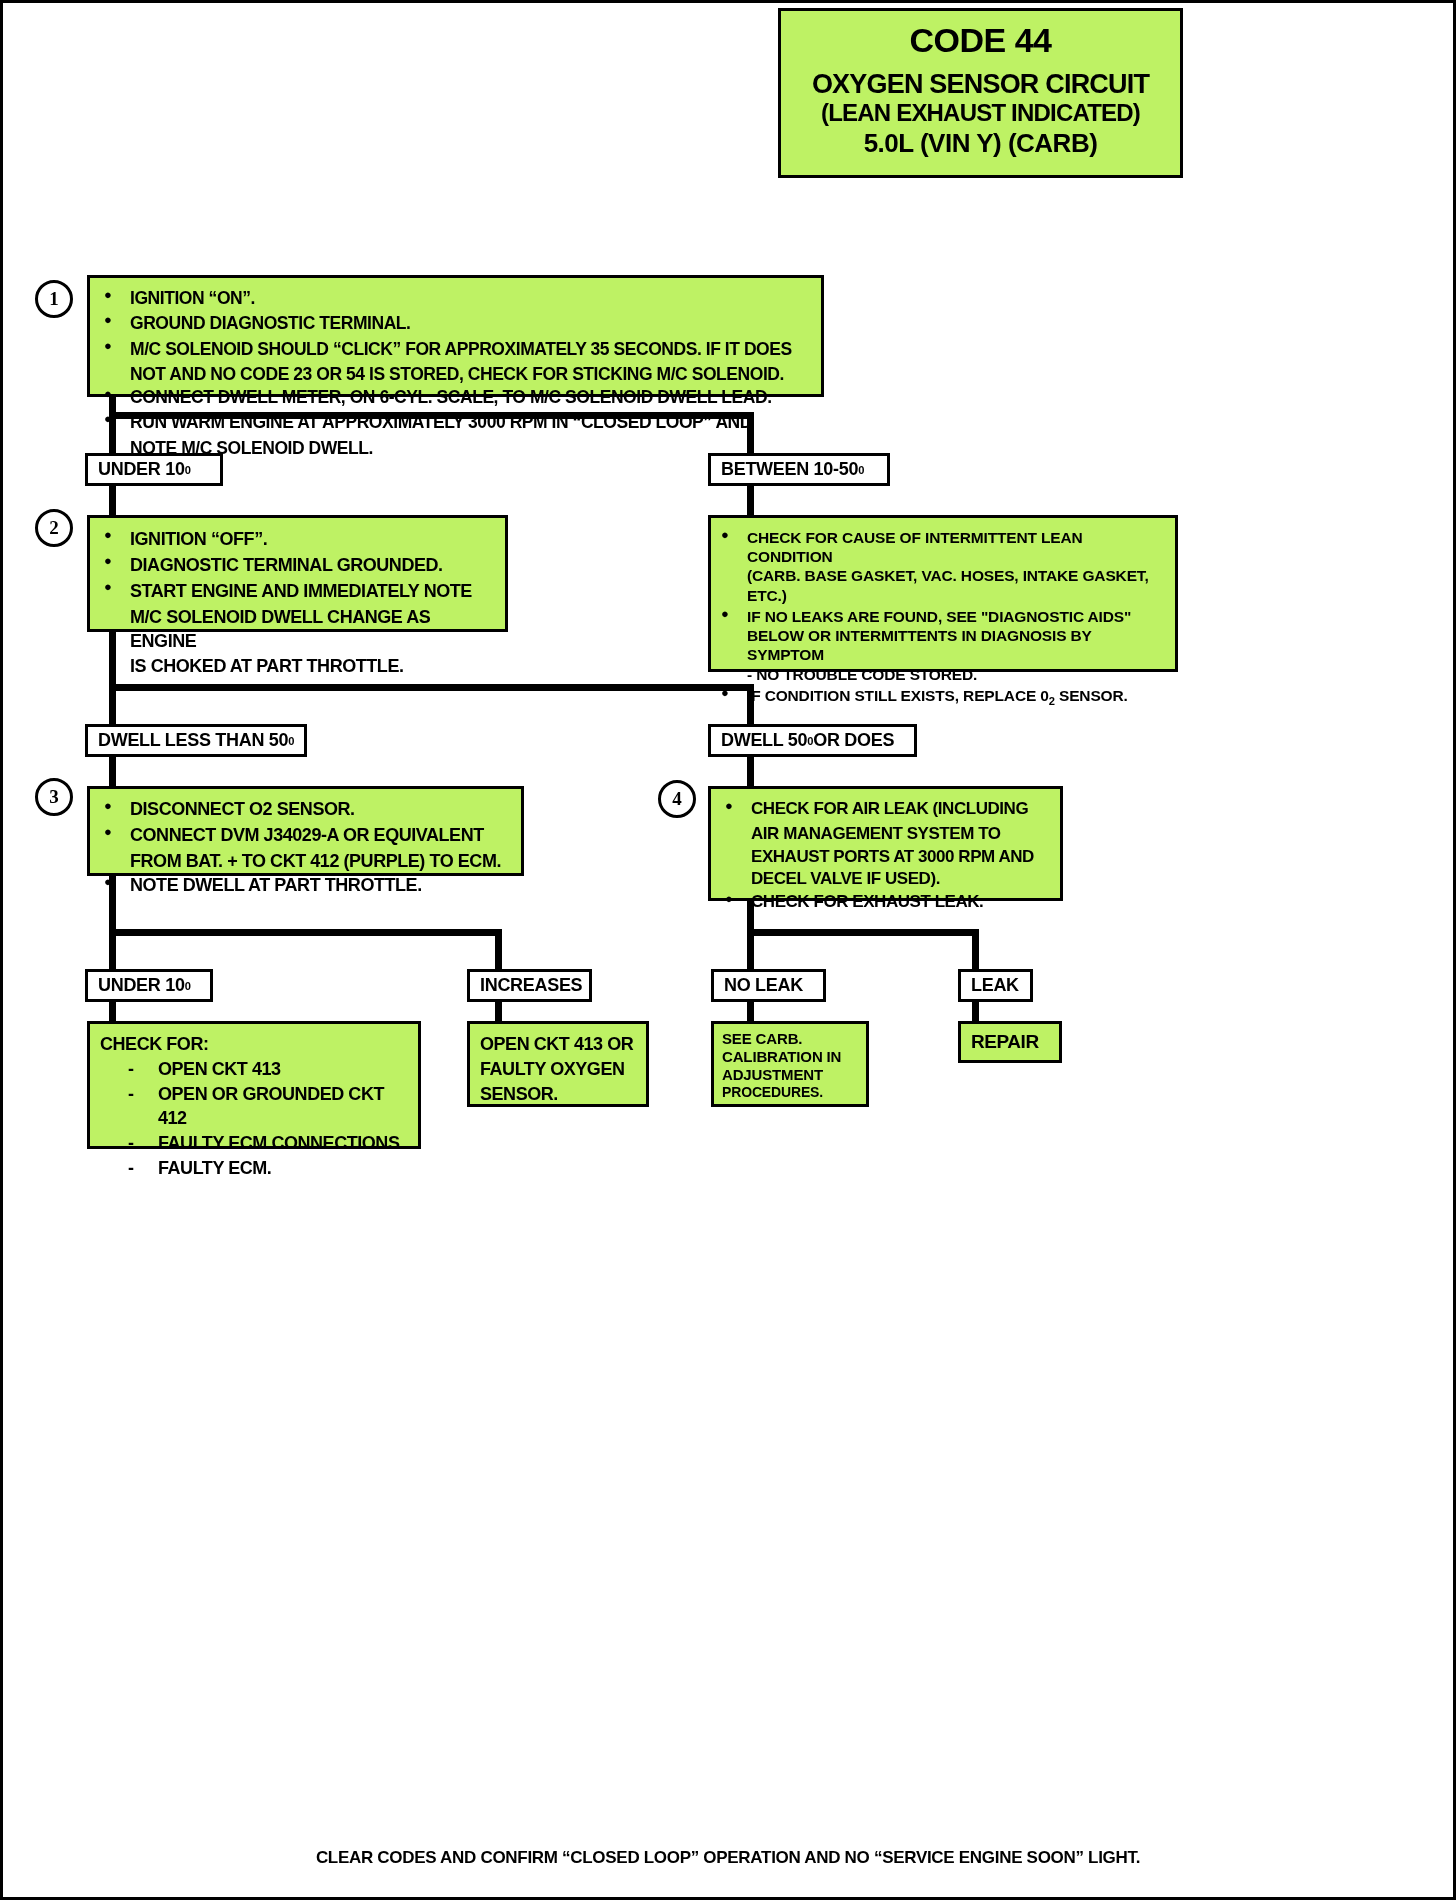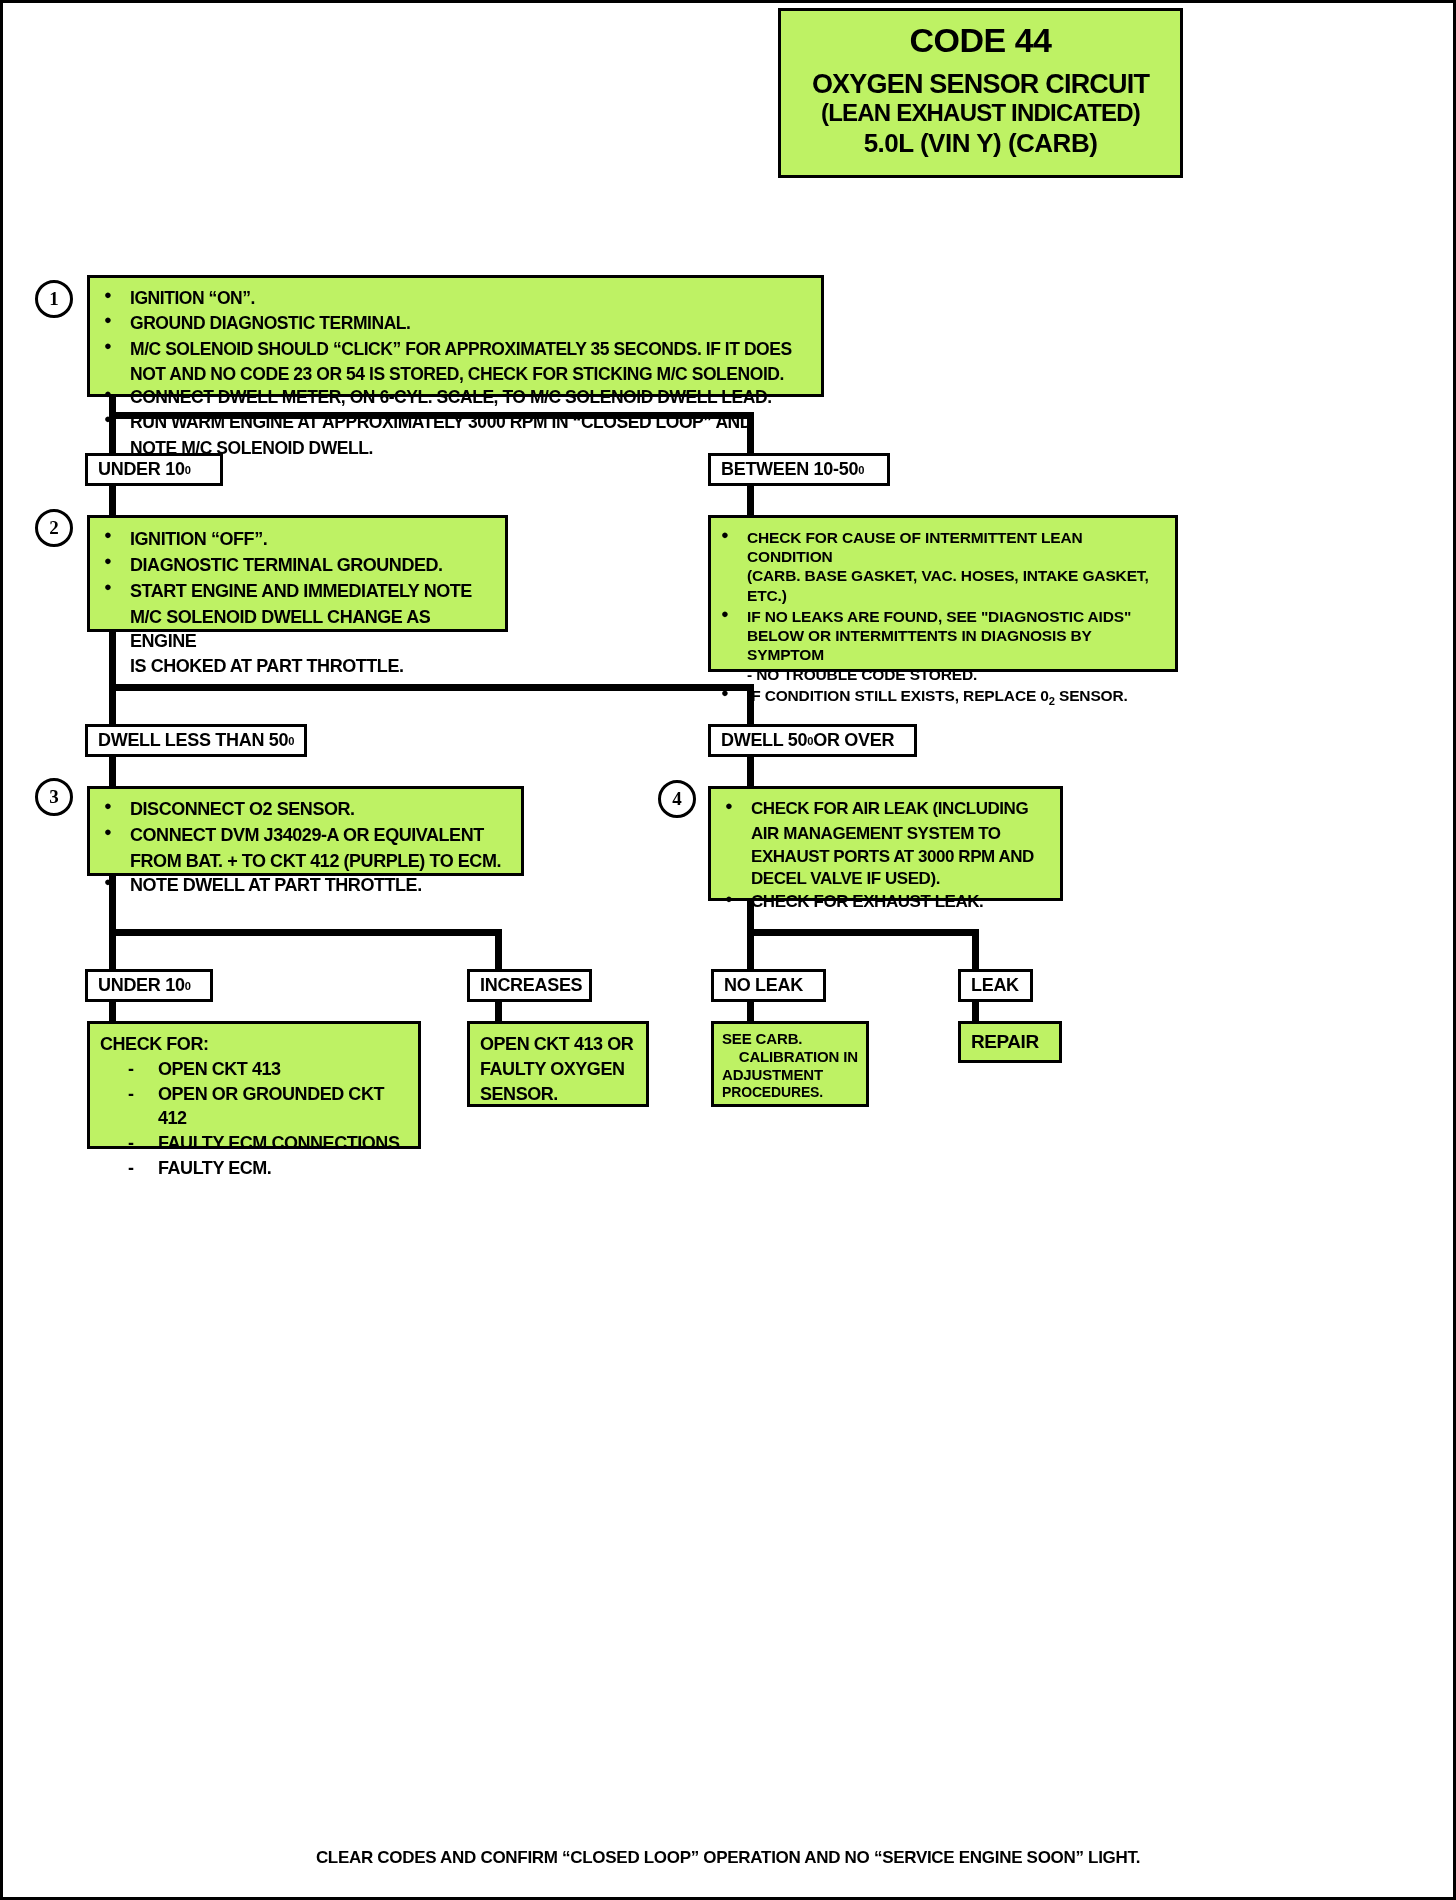--- a/index.html
+++ b/index.html
@@ -255,21 +255,21 @@
   <div class="line vline" style="left:106px; top:681px; height:40px;"></div>
   <div class="line vline" style="left:744px; top:681px; height:40px;"></div>
 
   <div class="label-box" style="left:82px; top:721px; width:222px; height:33px;">
     <span>DWELL LESS THAN 50</span>
       <sup class="deg">0</sup>
   </div>
   <div class="label-box" style="left:705px; top:721px; width:209px; height:33px;">
     <span>DWELL 50</span>
       <sup class="deg">0</sup>
-      <span> OR OVER</span>
+      <span> OR DOES</span>
   </div>
 
   <div class="line vline" style="left:106px; top:754px; height:29px;"></div>
   <div class="line vline" style="left:744px; top:754px; height:29px;"></div>
 
   <div class="circle" style="left:32px; top:775px;">3</div>
   <div class="box stepbox" style="left:84px; top:783px; width:437px; height:90px;">
     <ul class="bullets cond" style="font-size:18px; line-height:1.33;">
       <li>DISCONNECT O2 SENSOR.</li>
       <li>CONNECT DVM J34029-A OR EQUIVALENT</li>
@@ -323,21 +323,21 @@
   </div>
 
   <div class="box term" style="left:464px; top:1018px; width:182px; height:86px;">
     <div class="cond">OPEN CKT 413 OR</div>
     <div class="cond">FAULTY OXYGEN</div>
     <div class="cond">SENSOR.</div>
   </div>
 
   <div class="box term" style="left:708px; top:1018px; width:158px; height:86px; padding:6px 8px;">
     <div class="helv" style="font-size:15px; line-height:1.2;">SEE CARB.</div>
-    <div class="helv" style="font-size:15px; line-height:1.2;text-align:right;">CALIBRATION IN</div>
+    <div class="helv" style="font-size:15px; line-height:1.2;">CALIBRATION IN</div>
     <div class="helv" style="font-size:15px; line-height:1.2;">ADJUSTMENT</div>
     <div class="helv" style="font-size:14px; line-height:1.2;">PROCEDURES.</div>
   </div>
 
   <div class="box term" style="left:955px; top:1018px; width:104px; height:42px; display:flex; align-items:center;">
     <div class="cond" style="font-size:19px;">REPAIR</div>
   </div>
 
   <div id="footer">CLEAR CODES AND CONFIRM “CLOSED LOOP”  OPERATION AND NO “SERVICE ENGINE SOON” LIGHT.</div>
 

